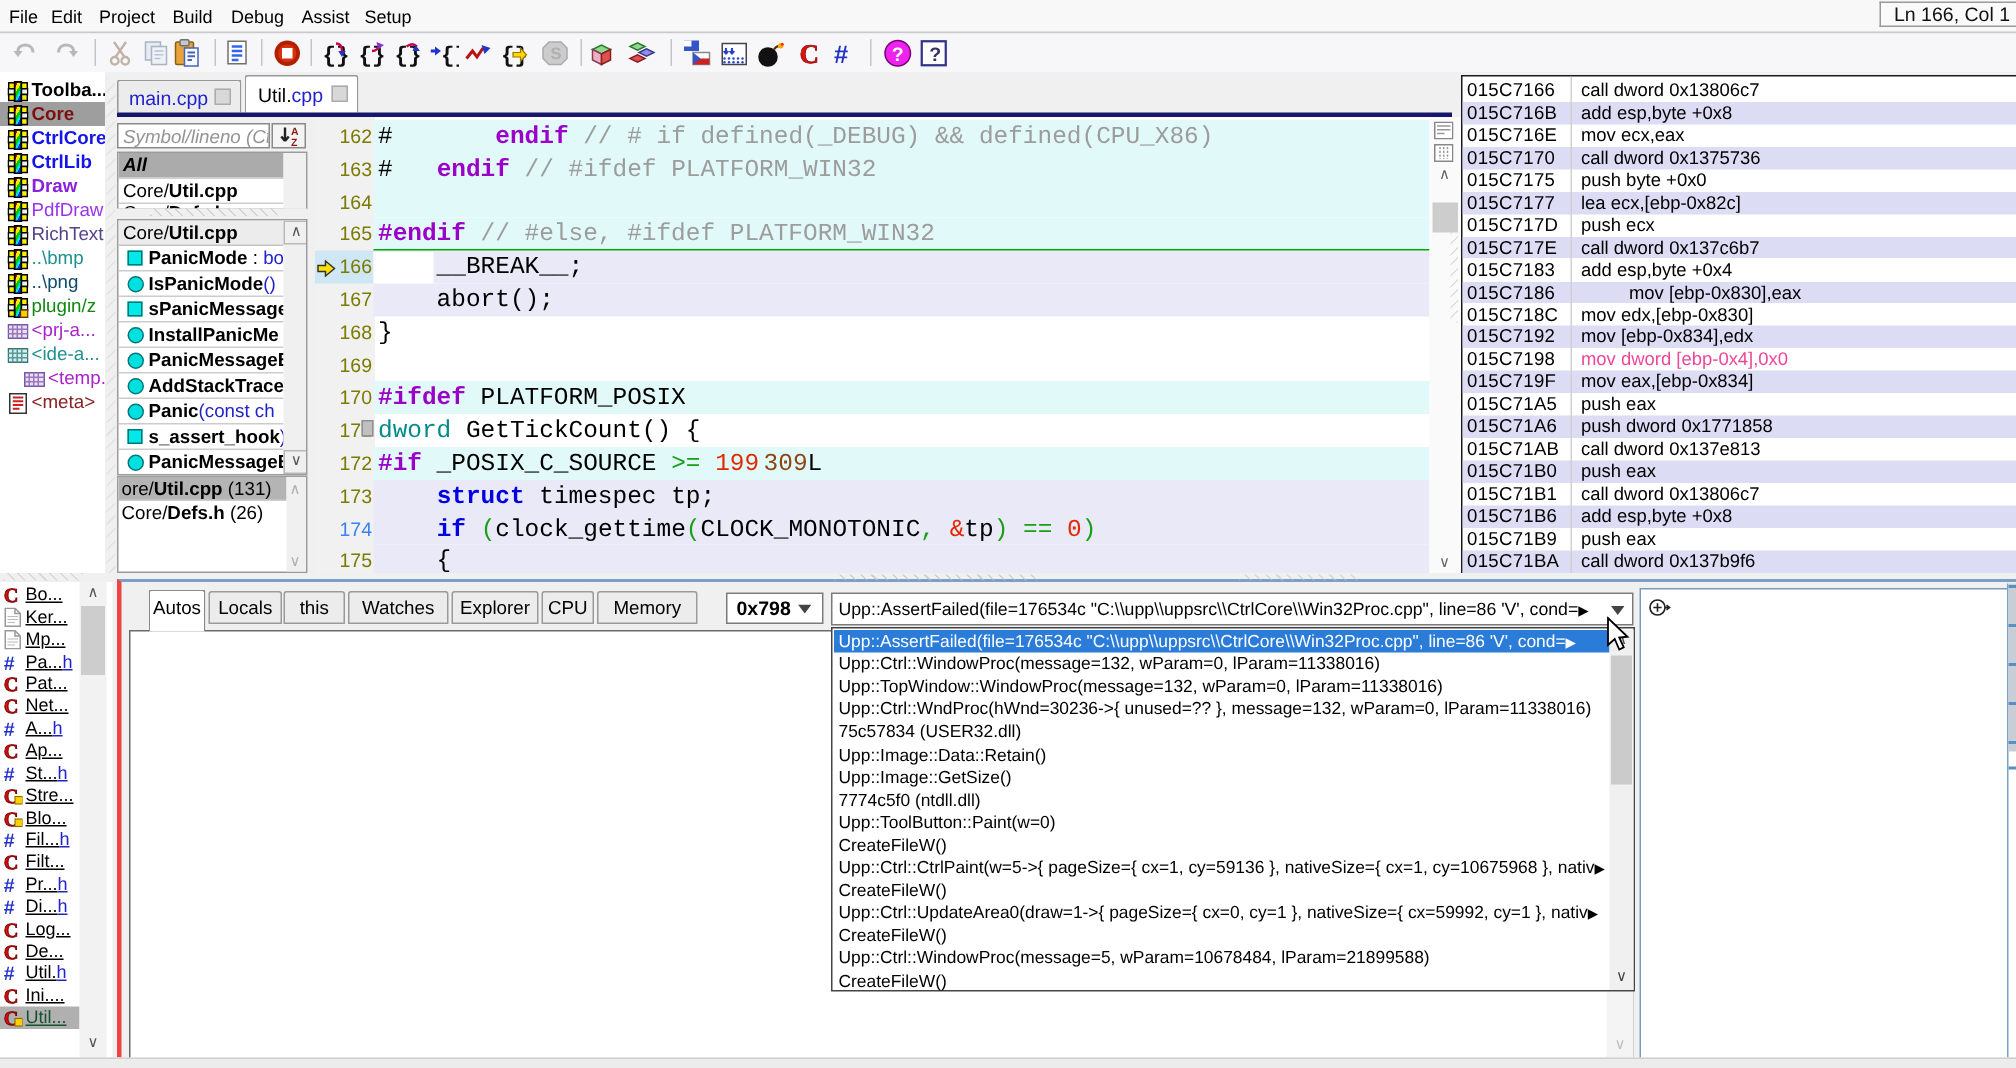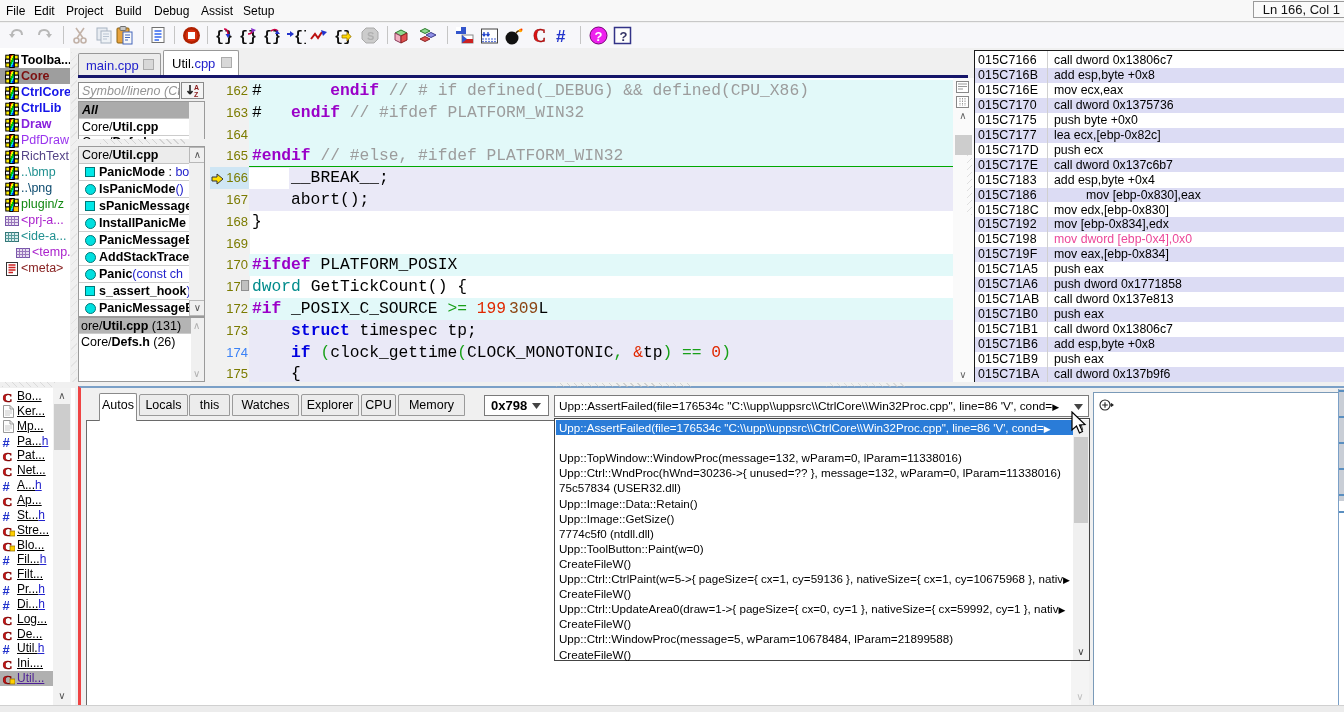--- a/index.html
+++ b/index.html
@@ -493,21 +493,21 @@
       </svg><span style="color:#000;text-decoration:underline;">De...</span></div>
 <div class="flrow" style="top:253.4px;width:53px;"><svg class="fli" viewBox="0 0 13 13">
         <text x="0.5" y="11.5" font-size="13" font-weight="bold" fill="#2233cc" font-family="Liberation Sans">#</text>
       </svg><span style="color:#000;text-decoration:underline;">Util.</span><span style="color:#2222cc;text-decoration:underline;">h</span></div>
 <div class="flrow" style="top:268.3px;width:53px;"><svg class="fli" viewBox="0 0 13 13">
         <text x="0.5" y="11.5" font-size="13.5" font-weight="bold" fill="#cc1111" stroke="#7a0000" stroke-width="0.6" font-family="Liberation Serif">C</text>
       </svg><span style="color:#000;text-decoration:underline;">Ini....</span></div>
 <div class="flrow" style="top:283.1px;width:53px;background:#b0b0b0;"><svg class="fli" viewBox="0 0 13 13">
         <text x="0.5" y="11.5" font-size="13.5" font-weight="bold" fill="#cc1111" stroke="#7a0000" stroke-width="0.6" font-family="Liberation Serif">C</text>
         <rect x="8" y="7" width="5" height="5" fill="#ffd000" stroke="#886600" stroke-width="0.7"></rect>
-      </svg><span style="color:#4c1d95;text-decoration:underline;">Util...</span></div>
+      </svg><span style="color:#14532d;text-decoration:underline;">Util...</span></div>
 <div class="abs" style="left:53px;top:0;width:18px;height:317px;background:#f2f2f2;">
 <div class="abs" style="left:0;top:0;width:18px;height:15px;text-align:center;color:#555;font-size:10px;line-height:15px;">∧</div>
 <div class="abs" style="left:1px;top:16px;width:16px;height:46px;background:#cdcdcd;"></div>
 <div class="abs" style="left:0;top:300px;width:18px;height:15px;text-align:center;color:#555;font-size:10px;line-height:15px;">∨</div>
 </div>
 </div>
 
 <div class="abs" id="bottompane" style="left:78px;top:386px;width:1266px;height:319px;background:#f0f0f0;border-top:2px solid #7ba0c7;border-left:3px solid #ef4444;">
 <div class="abs" style="left:18px;top:5px;width:38px;height:28px;background:#fff;border:1px solid #8a8a8a;border-bottom:none;border-radius:2px 2px 0 0;text-align:center;font-size:12.5px;line-height:22px;color:#000;z-index:3;">Autos</div>
 <div class="abs" style="left:58px;top:6px;width:49px;height:22px;background:#ececec;border:1px solid #9a9a9a;border-radius:2px 2px 0 0;text-align:center;font-size:12.5px;line-height:21px;color:#000;">Locals</div>
@@ -528,20 +528,21 @@
         <path d="M0 0 H9 L4.5 6 Z" fill="#444"></path>
       </svg>
 </div>
 <div class="abs" style="left:5px;top:32px;width:1003px;height:287px;background:#fff;border:1px solid #6a6a6a;">
 <div class="abs" style="left:984px;top:0;width:18px;height:285px;background:#f4f4f4;">
 <div class="abs" style="left:0;top:268px;width:18px;height:15px;text-align:center;color:#c0c0c0;font-size:10px;line-height:15px;">∨</div>
 </div>
 </div>
 <div class="abs" style="left:473px;top:30px;width:536px;height:243px;background:#fff;border:1px solid #444;z-index:5;">
 <div class="abs pre" style="left:1px;top:1.0px;width:517px;height:15.1px;line-height:15.1px;font-size:11.6px;overflow:hidden;background:#2a7cd8;color:#fff;"><span style="margin-left:3px;"></span>Upp::AssertFailed(file=176534c "C:\\upp\\uppsrc\\CtrlCore\\Win32Proc.cpp", line=86 'V', cond=<span style="font-size:9px;">▶</span></div>
+<div class="abs pre" style="left:1px;top:16.1px;width:517px;height:15.1px;line-height:15.1px;font-size:11.6px;overflow:hidden;color:#000;"><span style="margin-left:3px;"></span>Upp::Ctrl::WindowProc(message=132, wParam=0, lParam=11338016)</div>
 <div class="abs pre" style="left:1px;top:31.2px;width:517px;height:15.1px;line-height:15.1px;font-size:11.6px;overflow:hidden;color:#000;"><span style="margin-left:3px;"></span>Upp::TopWindow::WindowProc(message=132, wParam=0, lParam=11338016)</div>
 <div class="abs pre" style="left:1px;top:46.3px;width:517px;height:15.1px;line-height:15.1px;font-size:11.6px;overflow:hidden;color:#000;"><span style="margin-left:3px;"></span>Upp::Ctrl::WndProc(hWnd=30236-&gt;{ unused=?? }, message=132, wParam=0, lParam=11338016)</div>
 <div class="abs pre" style="left:1px;top:61.4px;width:517px;height:15.1px;line-height:15.1px;font-size:11.6px;overflow:hidden;color:#000;"><span style="margin-left:3px;"></span>75c57834 (USER32.dll)</div>
 <div class="abs pre" style="left:1px;top:91.6px;width:517px;height:15.1px;line-height:15.1px;font-size:11.6px;overflow:hidden;color:#000;"><span style="margin-left:3px;"></span>Upp::Image::GetSize()</div>
 <div class="abs pre" style="left:1px;top:76.5px;width:517px;height:15.1px;line-height:15.1px;font-size:11.6px;overflow:hidden;color:#000;"><span style="margin-left:3px;"></span>Upp::Image::Data::Retain()</div>
 <div class="abs pre" style="left:1px;top:106.7px;width:517px;height:15.1px;line-height:15.1px;font-size:11.6px;overflow:hidden;color:#000;"><span style="margin-left:3px;"></span>7774c5f0 (ntdll.dll)</div>
 <div class="abs pre" style="left:1px;top:121.8px;width:517px;height:15.1px;line-height:15.1px;font-size:11.6px;overflow:hidden;color:#000;"><span style="margin-left:3px;"></span>Upp::ToolButton::Paint(w=0)</div>
 <div class="abs pre" style="left:1px;top:136.9px;width:517px;height:15.1px;line-height:15.1px;font-size:11.6px;overflow:hidden;color:#000;"><span style="margin-left:3px;"></span>CreateFileW()</div>
 <div class="abs pre" style="left:1px;top:152.0px;width:517px;height:15.1px;line-height:15.1px;font-size:11.6px;overflow:hidden;color:#000;"><span style="margin-left:3px;"></span>Upp::Ctrl::CtrlPaint(w=5-&gt;{ pageSize={ cx=1, cy=59136 }, nativeSize={ cx=1, cy=10675968 }, nativ<span style="font-size:9px;">▶</span></div>
 <div class="abs pre" style="left:1px;top:167.1px;width:517px;height:15.1px;line-height:15.1px;font-size:11.6px;overflow:hidden;color:#000;"><span style="margin-left:3px;"></span>CreateFileW()</div>

